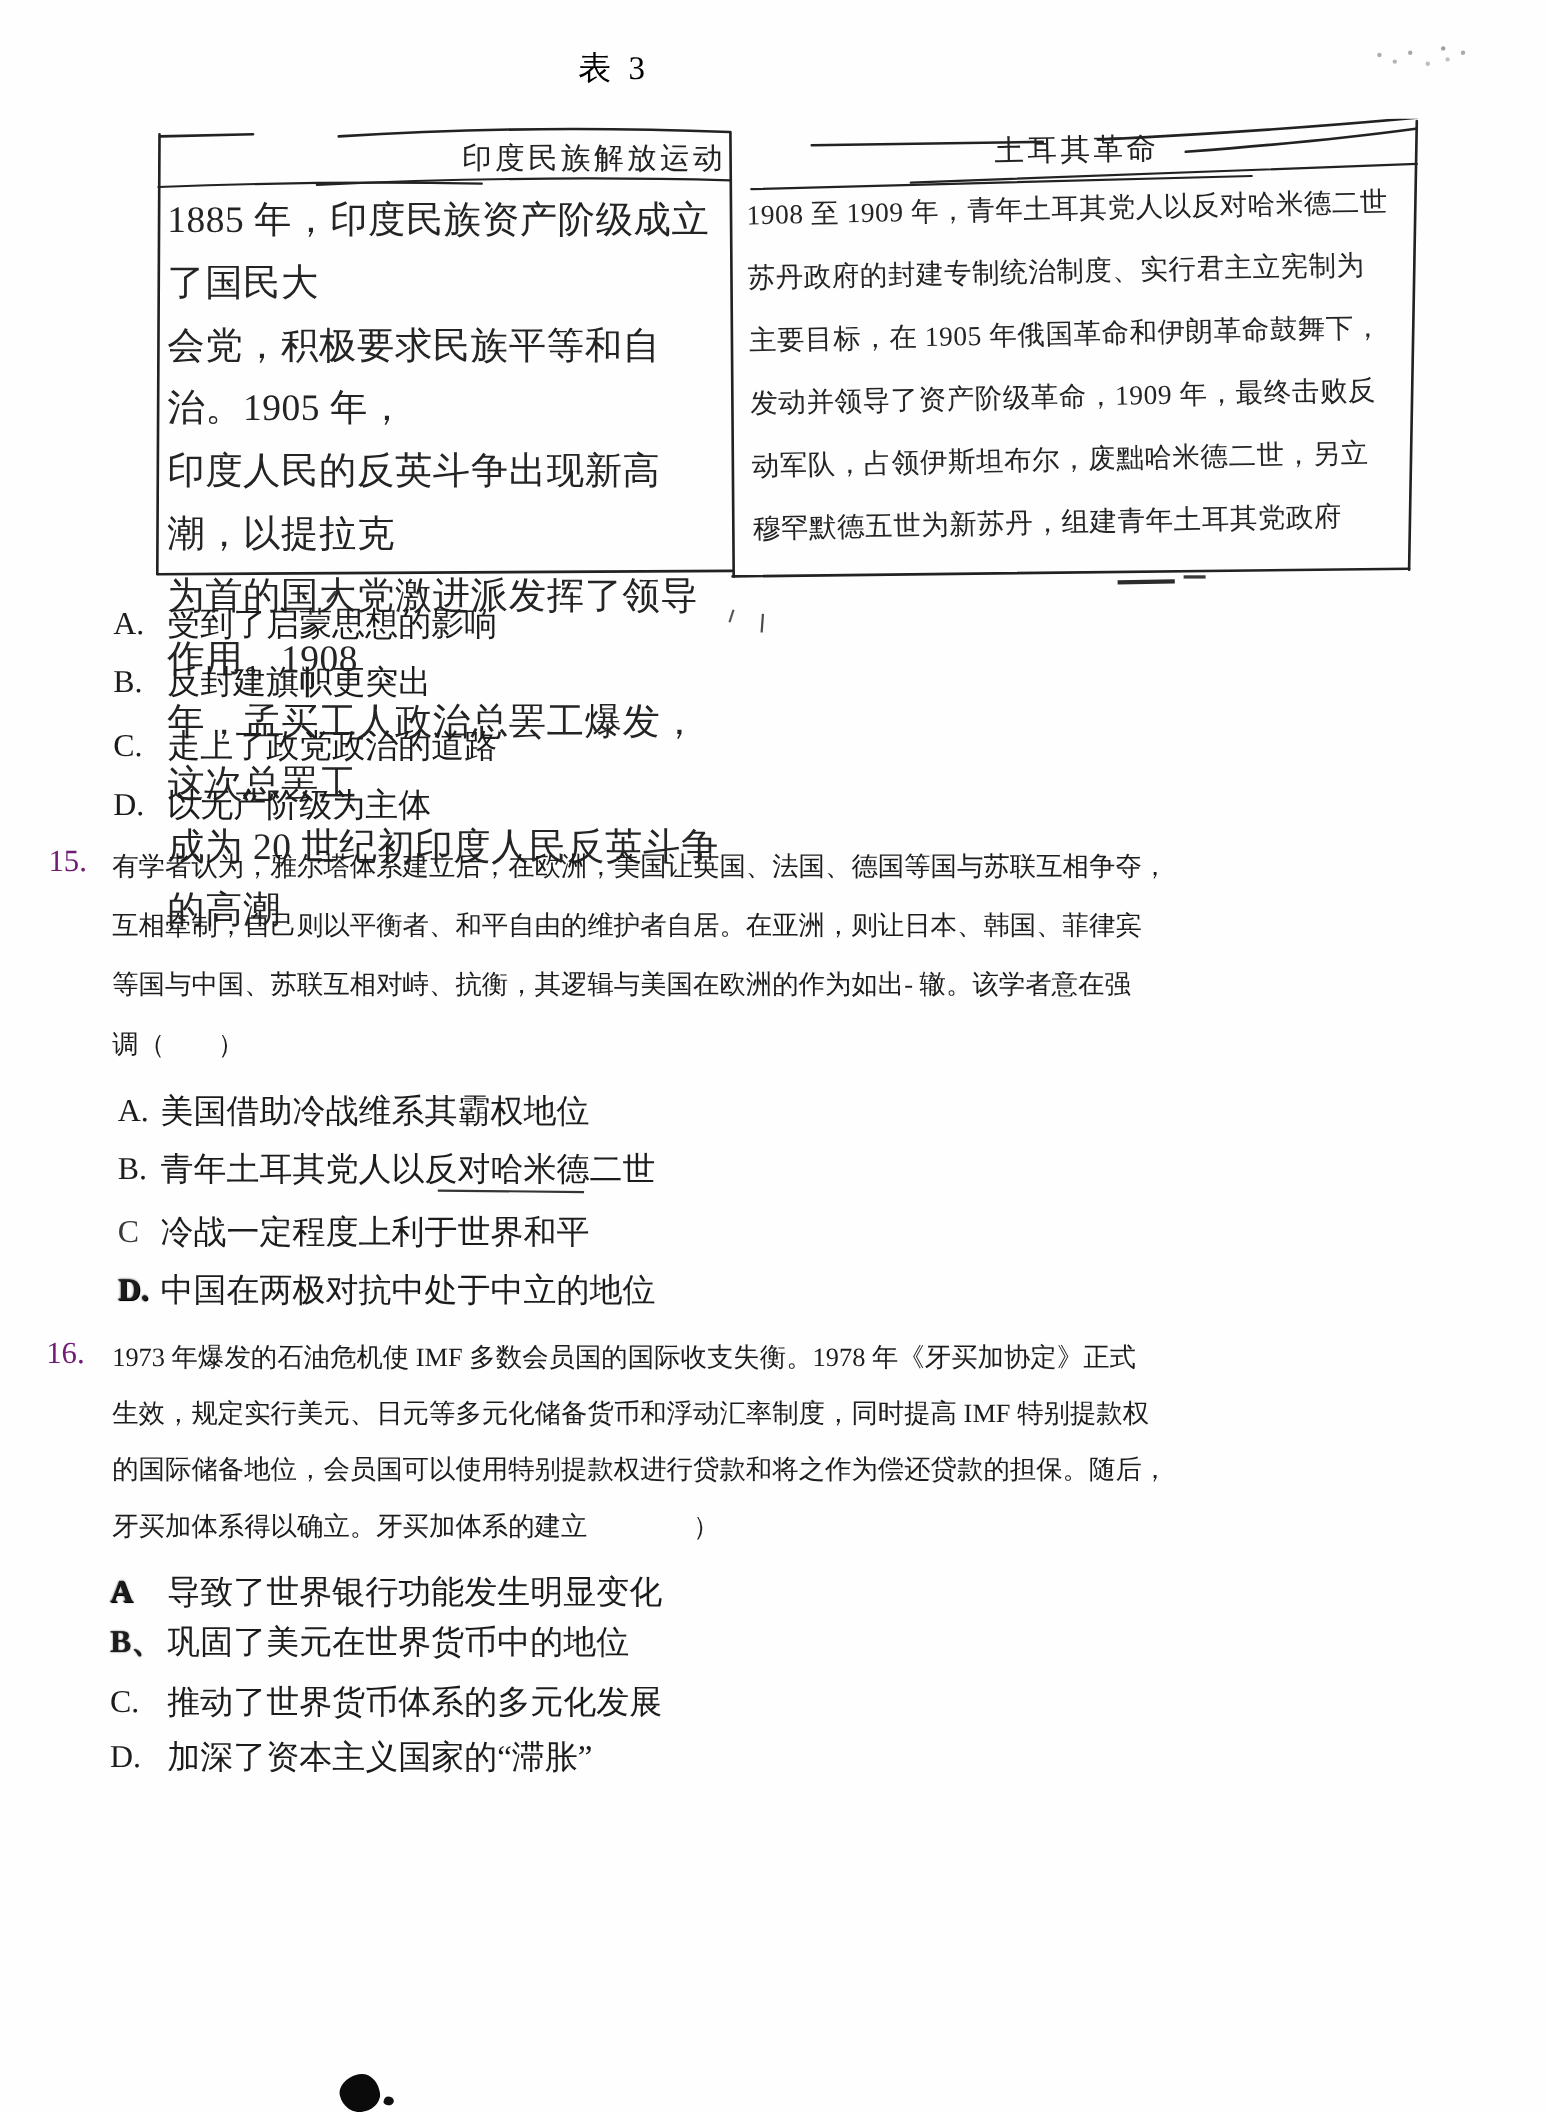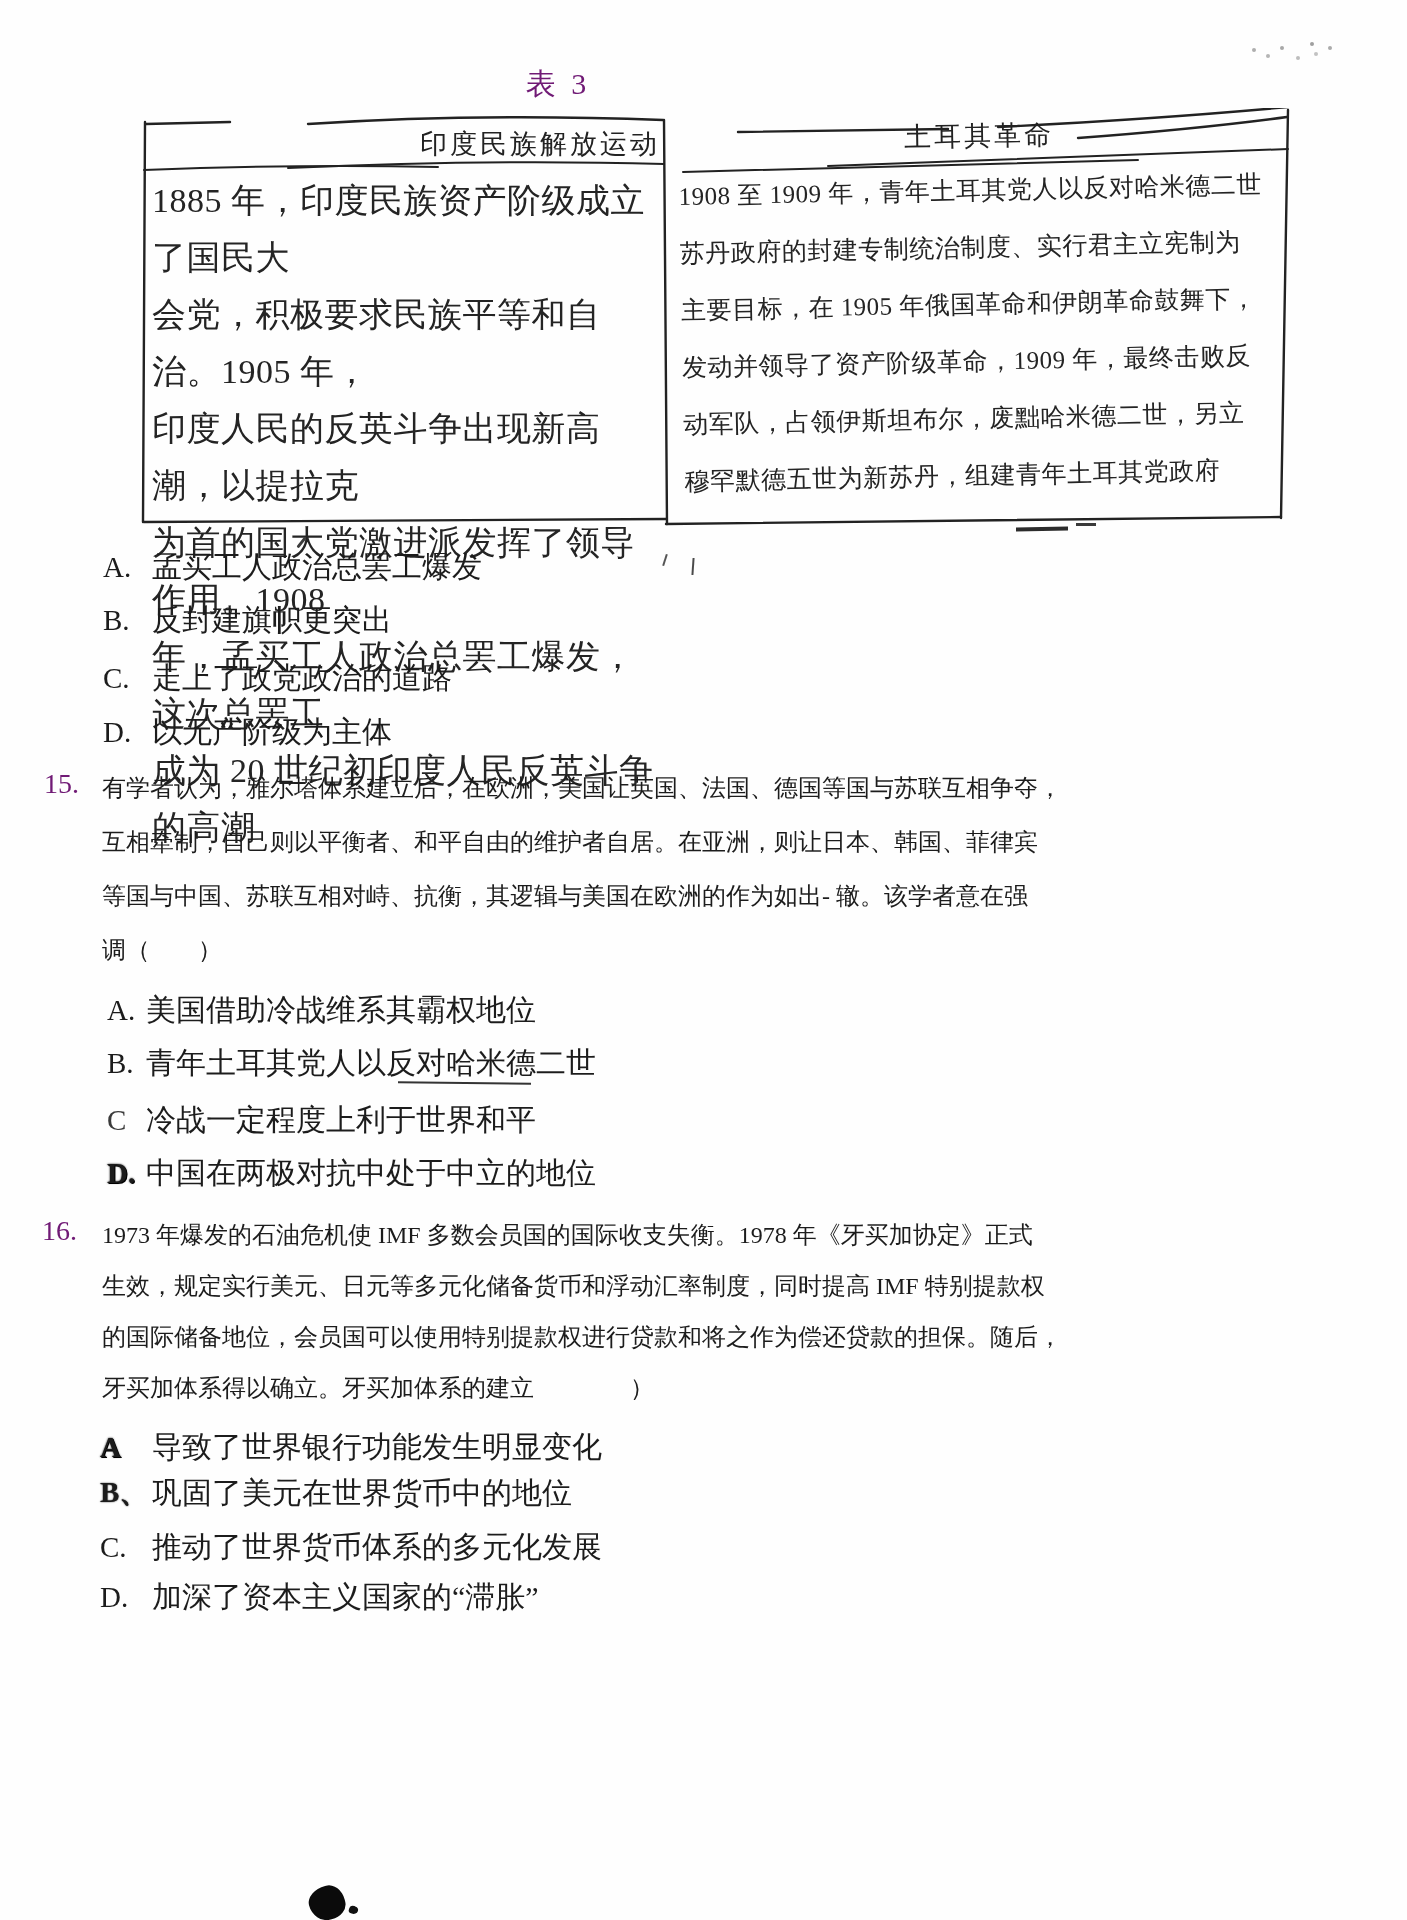--- a/index.html
+++ b/index.html
@@ -6,22 +6,22 @@
   .page{
     position:relative;
     width:1407px;height:1920px;
     background:#fefefe;
     overflow:hidden;
     font-family:"Liberation Serif","DejaVu Serif",serif;
     color:#1f1f1f;
   }
   
   .caption{
-    position:absolute;left:498px;top:64px;width:120px;
-    font-size:30px;letter-spacing:4px;color:#701a75;text-align:center;
+    position:absolute;left:498px;top:42px;width:120px;
+    font-size:30px;letter-spacing:4px;color:#000000;text-align:center;
   }
   
   .tbl{position:absolute;left:138px;top:108px;width:1160px;height:430px;}
   .tbl svg{position:absolute;left:0;top:0;}
   .th{position:absolute;text-align:center;font-size:27px;letter-spacing:3px;color:#222;}
   .th-left{left:10px;top:18px;width:512px;text-align:right;}
   .th-right{left:536px;top:10px;width:610px;transform:rotate(-0.9deg);}
   .tb{position:absolute;white-space:pre-line;color:#242424;}
   .tb-left{left:14px;top:64px;width:508px;font-size:34px;line-height:57px;letter-spacing:0.5px;}
   .tb-right{left:540px;top:60px;width:612px;font-size:25px;line-height:57px;letter-spacing:0.5px;
@@ -92,21 +92,21 @@
 苏丹政府的封建专制统治制度、实行君主立宪制为
 主要目标，在 1905 年俄国革命和伊朗革命鼓舞下，
 发动并领导了资产阶级革命，1909 年，最终击败反
 动军队，占领伊斯坦布尔，废黜哈米德二世，另立
 穆罕默德五世为新苏丹，组建青年土耳其党政府</div>
   </div>
 
   <div>
     <div class="opt optsA" style="left:103px;top:545px;">
       <span class="letter">A.</span>
-      <span>孟买工人政治总罢工爆发</span>
+      <span>受到了启蒙思想的影响</span>
     </div>
     <div class="opt optsA" style="left:103px;top:598px;">
       <span class="letter">B.</span>
       <span>反封建旗帜更突出</span>
     </div>
     <div class="opt optsA" style="left:103px;top:656px;">
       <span class="letter">C.</span>
       <span>走上了政党政治的道路</span>
     </div>
     <div class="opt optsA" style="left:103px;top:710px;">

